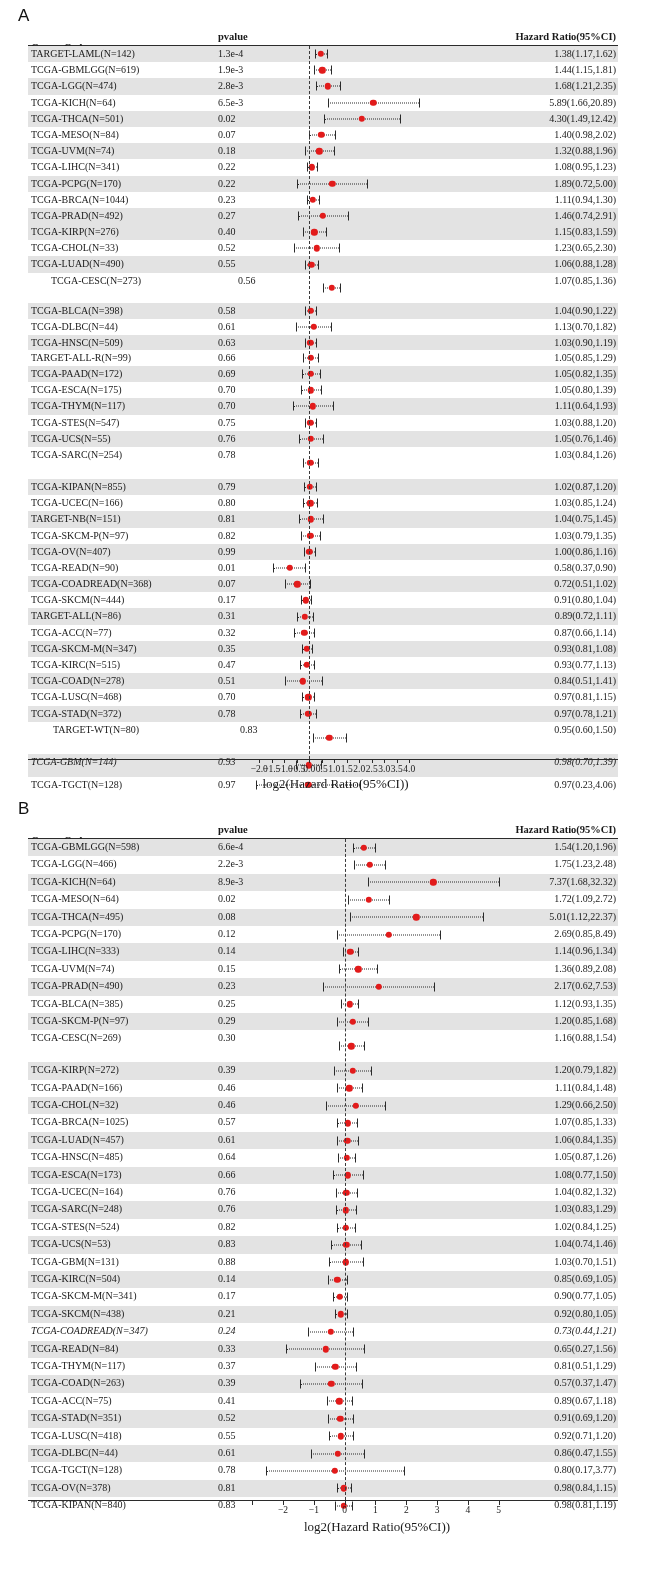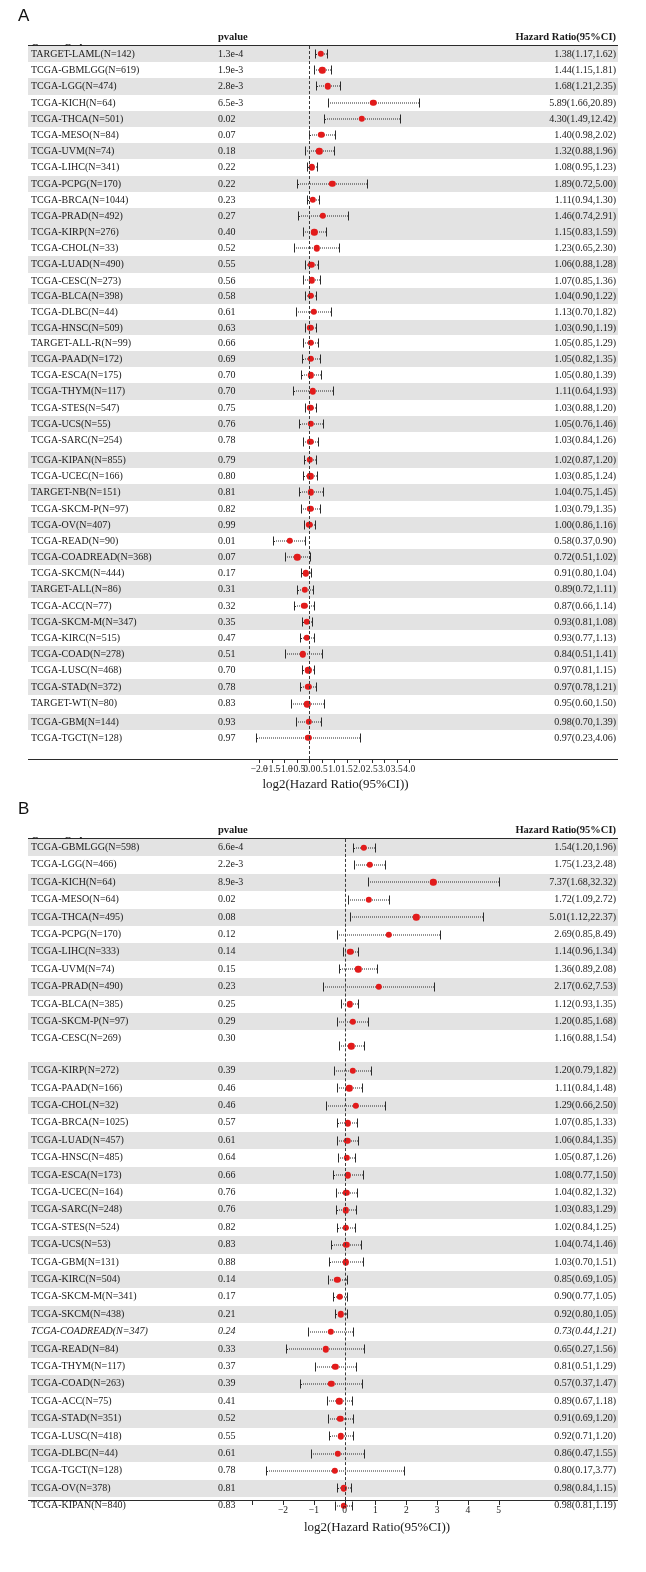--- a/index.html
+++ b/index.html
@@ -188,21 +188,21 @@
         </div>
         <div class="row alt" style="height: 16.2px;">
           <span class="cell-code">TCGA-LUAD(N=490)</span>
           <span class="cell-pval">0.55</span>
           <span class="cell-hr">1.06(0.88,1.28)</span>
           <div class="ci-line" style="left: 276.639px; width: 13.5142px;"></div>
           <div class="ci-cap" style="left: 276.639px;"></div>
           <div class="ci-cap" style="left: 290.154px;"></div>
           <div class="point" style="left: 283.352px; background: rgb(226, 27, 27);"></div>
         </div>
-        <div class="row" style="height: 15px;">
+        <div class="row" style="height: 30px; margin-left: 20px;">
           <span class="cell-code">TCGA-CESC(N=273)</span>
           <span class="cell-pval">0.56</span>
           <span class="cell-hr">1.07(0.85,1.36)</span>
           <div class="ci-line" style="left: 275.388px; width: 16.9518px;"></div>
           <div class="ci-cap" style="left: 275.388px;"></div>
           <div class="ci-cap" style="left: 292.34px;"></div>
           <div class="point" style="left: 283.69px; background: rgb(226, 27, 27);"></div>
         </div>
         <div class="row alt" style="height: 16.2px;">
           <span class="cell-code">TCGA-BLCA(N=398)</span>
@@ -278,21 +278,21 @@
         </div>
         <div class="row alt" style="height: 16.2px;">
           <span class="cell-code">TCGA-UCS(N=55)</span>
           <span class="cell-pval">0.76</span>
           <span class="cell-hr">1.05(0.76,1.46)</span>
           <div class="ci-line" style="left: 271.352px; width: 23.5474px;"></div>
           <div class="ci-cap" style="left: 271.352px;"></div>
           <div class="ci-cap" style="left: 294.899px;"></div>
           <div class="point" style="left: 283.01px; background: rgb(226, 27, 27);"></div>
         </div>
-        <div class="row" style="height: 20px; text-align: right;">
+        <div class="row" style="height: 32px; text-align: right;">
           <span class="cell-code">TCGA-SARC(N=254)</span>
           <span class="cell-pval">0.78</span>
           <span class="cell-hr">1.03(0.84,1.26)</span>
           <div class="ci-line" style="left: 274.962px; width: 14.6241px;"></div>
           <div class="ci-cap" style="left: 274.962px;"></div>
           <div class="ci-cap" style="left: 289.586px;"></div>
           <div class="point" style="left: 282.316px; background: rgb(226, 27, 27);"></div>
         </div>
         <div class="row alt" style="height: 16.2px;">
           <span class="cell-code">TCGA-KIPAN(N=855)</span>
@@ -422,30 +422,30 @@
         </div>
         <div class="row alt" style="height: 16.2px;">
           <span class="cell-code">TCGA-STAD(N=372)</span>
           <span class="cell-pval">0.78</span>
           <span class="cell-hr">0.97(0.78,1.21)</span>
           <div class="ci-line" style="left: 272.289px; width: 15.8365px;"></div>
           <div class="ci-cap" style="left: 272.289px;"></div>
           <div class="ci-cap" style="left: 288.125px;"></div>
           <div class="point" style="left: 280.151px; background: rgb(226, 27, 27);"></div>
         </div>
-        <div class="row" style="height: 19px;">
+        <div class="row" style="height: 32px; margin-left: 22px;">
           <span class="cell-code">TARGET-WT(N=80)</span>
           <span class="cell-pval">0.83</span>
           <span class="cell-hr">0.95(0.60,1.50)</span>
           <div class="ci-line" style="left: 262.826px; width: 33.0482px;"></div>
           <div class="ci-cap" style="left: 262.826px;"></div>
           <div class="ci-cap" style="left: 295.874px;"></div>
           <div class="point" style="left: 279.4px; background: rgb(226, 27, 27);"></div>
         </div>
-        <div class="row alt" style="height: 16px;">
+        <div class="row alt" style="height: 23px; font-style: italic;">
           <span class="cell-code">TCGA-GBM(N=144)</span>
           <span class="cell-pval">0.93</span>
           <span class="cell-hr">0.98(0.70,1.39)</span>
           <div class="ci-line" style="left: 268.386px; width: 24.7415px;"></div>
           <div class="ci-cap" style="left: 268.386px;"></div>
           <div class="ci-cap" style="left: 293.127px;"></div>
           <div class="point" style="left: 280.521px; background: rgb(226, 27, 27);"></div>
         </div>
         <div class="row" style="height: 16.2px;">
           <span class="cell-code">TCGA-TGCT(N=128)</span>

